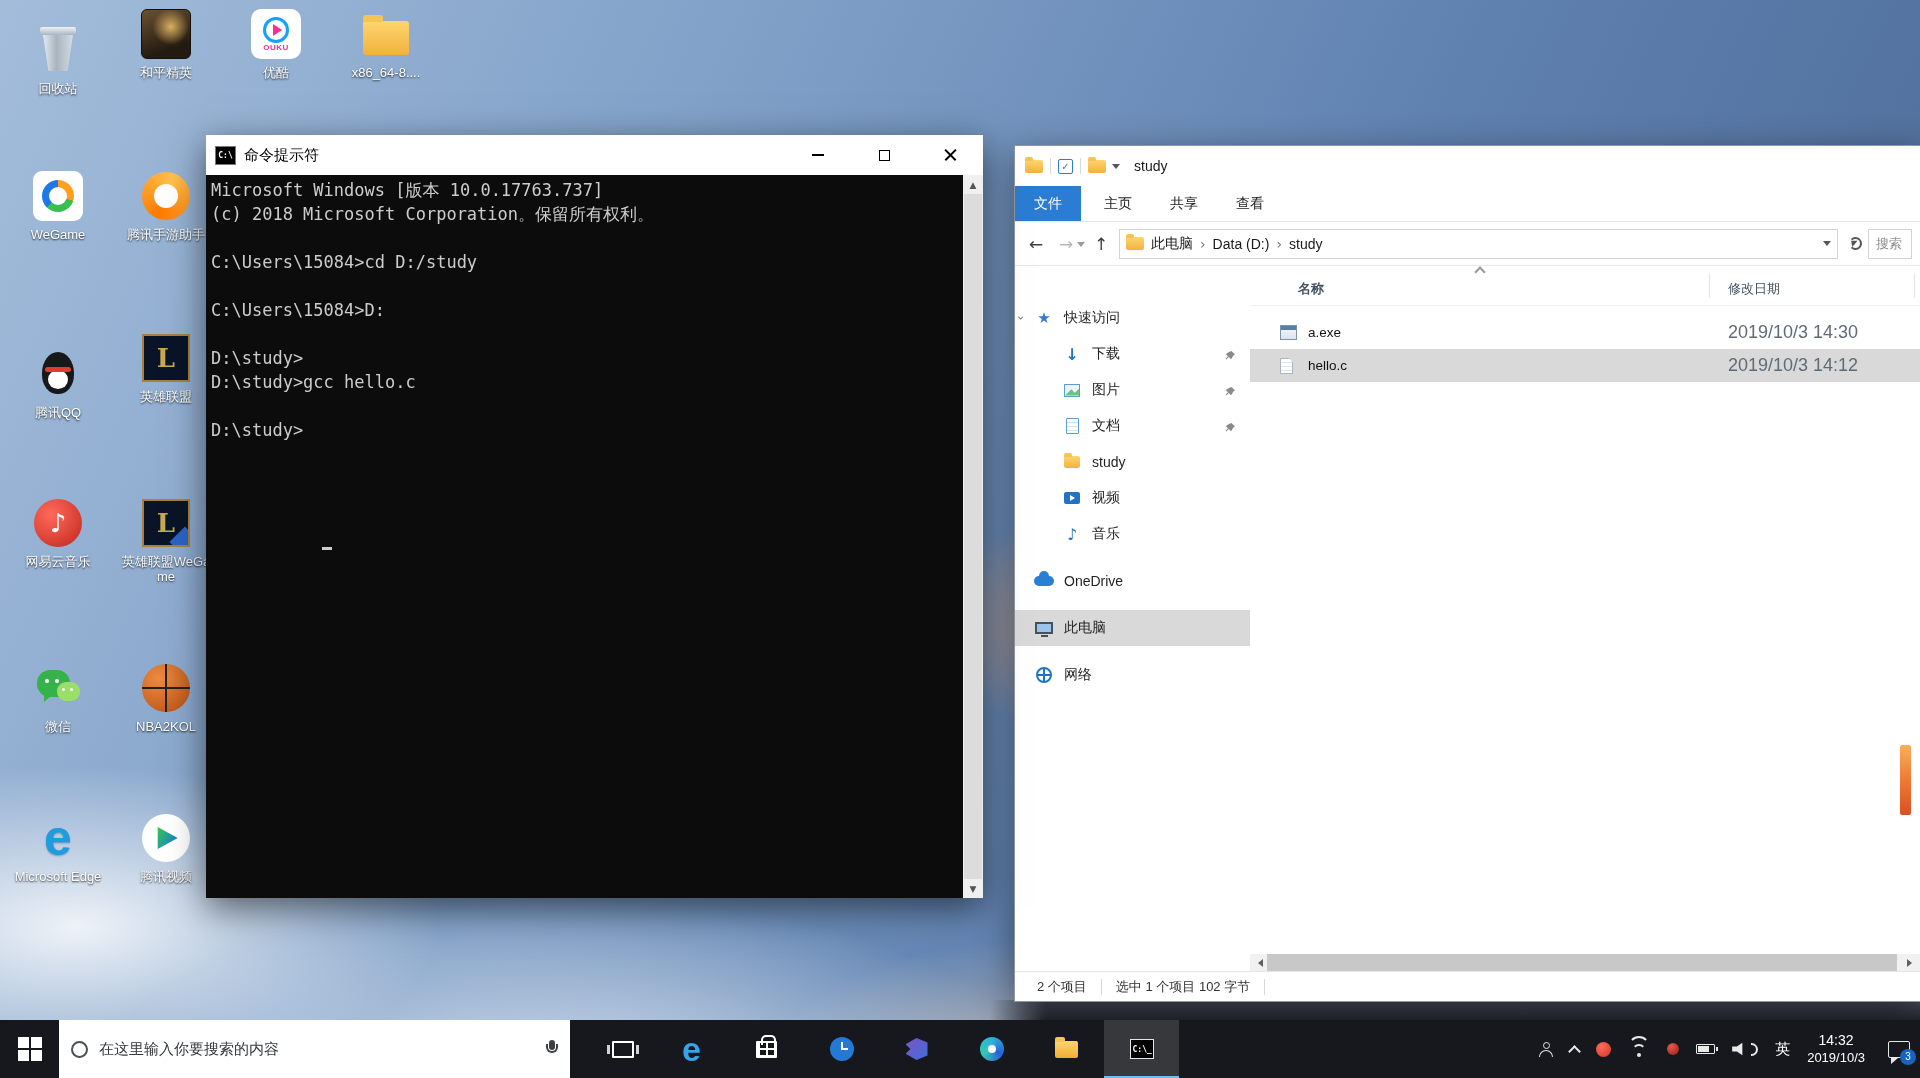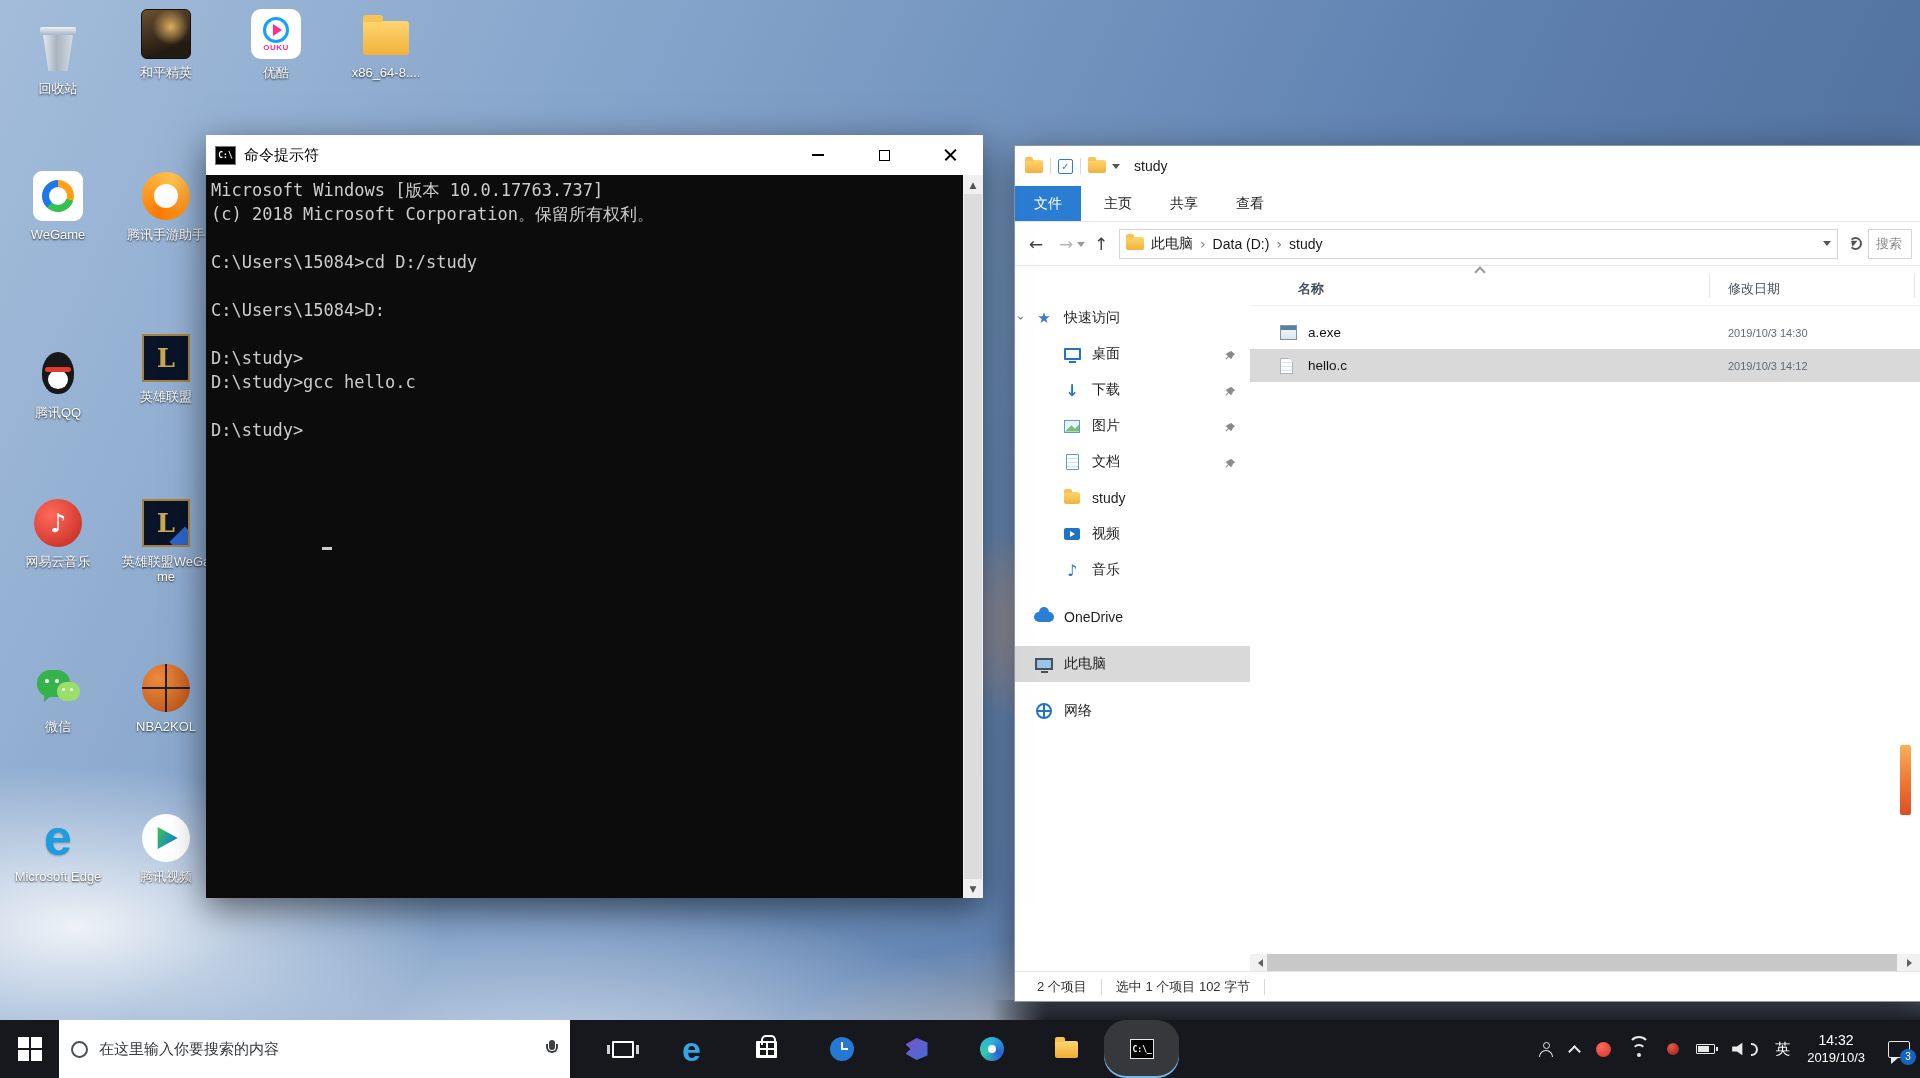--- a/index.html
+++ b/index.html
@@ -212,21 +212,21 @@
   .colhead { position:absolute; top:14px; font-size:13px; color:#44515e; cursor:pointer; }
   #colhead-name { left:48px;font-weight:bold; } #colhead-date { left:478px; }
   .col-div { position:absolute; top:8px; width:1px; height:24px; background:#e4e4e4; }
   #sort-chev { position:absolute; left:226px; top:2px; width:8px; height:8px;
     border-left:2px solid #9a9a9a; border-top:2px solid #9a9a9a; transform:rotate(45deg); }
   .frow { height:33px; display:flex; align-items:center; position:relative; cursor:pointer; }
   .frow-first { margin-top:10px; }
   .frow-selected { background:#d9d9d9; }
   .frow-icon { position:absolute; left:30px; }
   .frow-name { position:absolute; left:58px; font-size:13.5px; color:#111; }
-  .frow-date { position:absolute; left:478px; font-size:11px; color:#5f6b76; }
+  .frow-date { position:absolute; left:478px; font-size:18px; color:#5f6b76; }
   .fi-exe { width:17px; height:15px; border:1px solid #7d93a8; background:linear-gradient(#f5f9fc,#dbe5ee); position:relative; }
   .fi-exe::before { content:""; position:absolute; left:0; top:0; width:100%; height:4px; background:#587fa6; }
   .fi-c { width:13px; height:16px; background:#fff; border:1px solid #a8b4c0; position:relative;
     background-image:repeating-linear-gradient(#fff 0 3px,#dfe5ea 3px 4px); }
   .fi-c::after { content:""; position:absolute; right:-1px; top:-1px; width:5px; height:5px;
     background:#d2dae2; clip-path:polygon(0 0,100% 100%,100% 0); }
 
   #ex-hscroll { position:absolute; left:0; right:0; bottom:0; height:17px; background:#f1f1f1;
     display:flex; align-items:center; }
   .hs-arrow { width:17px; height:17px; display:flex; align-items:center; justify-content:center; }
@@ -250,21 +250,21 @@
   #tb-search-text { flex:1; font-size:15px; color:#35393d; white-space:nowrap; overflow:hidden; }
   .mic { position:relative; width:12px; height:18px; margin-left:8px; }
   .mic-cap { position:absolute; left:3px; top:0; width:6px; height:10px; background:#3c4043; border-radius:3px; }
   .mic-bow { position:absolute; left:0; top:4px; width:12px; height:9px; border:2px solid #3c4043;
     border-top:none; border-radius:0 0 7px 7px; }
   #taskview-btn { width:62px; margin-left:22px; }
   .tv-icon { position:relative; width:22px; height:17px; border:2px solid #fff; border-radius:1px; }
   .tv-icon::before { content:""; position:absolute; left:-7px; top:2px; width:3px; height:9px; background:#cfd2d6; }
   .tv-icon::after { content:""; position:absolute; right:-7px; top:2px; width:3px; height:9px; background:#cfd2d6; }
   .tb-app { width:75px; position:relative; }
-  .tb-app-active { background:rgba(255,255,255,.14); box-shadow:inset 0 -2px 0 #76b9ed;border-radius:22px; }
+  .tb-app-active { background:rgba(255,255,255,.14); box-shadow:inset 0 -2px 0 #76b9ed; }
   .edge-e { color:#35a5e5; font:bold 34px "Liberation Sans",sans-serif; }
   .store-bag { position:relative; width:21px; height:17px; background:#fff; border-radius:1px;
     display:grid; grid-template-columns:6px 6px; grid-template-rows:5px 5px; gap:2px; place-content:center; }
   .store-bag::before { content:""; position:absolute; left:5px; top:-6px; width:11px; height:8px;
     border:2px solid #fff; border-bottom:none; border-radius:5px 5px 0 0; }
   .store-bag i { background:#16181d; }
   .clock-app { position:relative; width:24px; height:24px; border-radius:50%; background:#2479d4; }
   .clock-app::before { content:""; position:absolute; left:11px; top:5px; width:2px; height:8px; background:#fff; }
   .clock-app::after { content:""; position:absolute; left:11px; top:11px; width:7px; height:2px; background:#fff; }
   .vs-icon { width:22px; height:22px; background:linear-gradient(135deg,#7b52c7,#3f6fd8);
@@ -504,29 +504,20 @@
       <div id="ex-sidebar">
         <div class="sb-row sb-root">
           <span class="sb-chev">›</span>
           <span class="sb-icon">
               <span class="ico-star">★</span>
             </span>
           <span>快速访问</span>
         </div>
         <div class="sb-row sb-child">
           <span class="sb-icon">
-              <span class="ico-desktop"></span>
-            </span>
-          <span>桌面</span>
-          <span class="sb-pin"><svg width="11" height="11" viewBox="0 0 12 12">
-                <path d="M7 1l4 4-2 1-1.5 3-1 1-2.3-2.3L1.5 10.4l-.9-.9 2.7-2.7L1 4.5l1-1 3-1.5z" fill="#8a8a8a"></path>
-              </svg></span>
-        </div>
-        <div class="sb-row sb-child">
-          <span class="sb-icon">
               <span class="ico-down">↓</span>
             </span>
           <span>下载</span>
           <span class="sb-pin"><svg width="11" height="11" viewBox="0 0 12 12">
                 <path d="M7 1l4 4-2 1-1.5 3-1 1-2.3-2.3L1.5 10.4l-.9-.9 2.7-2.7L1 4.5l1-1 3-1.5z" fill="#8a8a8a"></path>
               </svg></span>
         </div>
         <div class="sb-row sb-child">
           <span class="sb-icon">
               <span class="ico-pic"></span>

